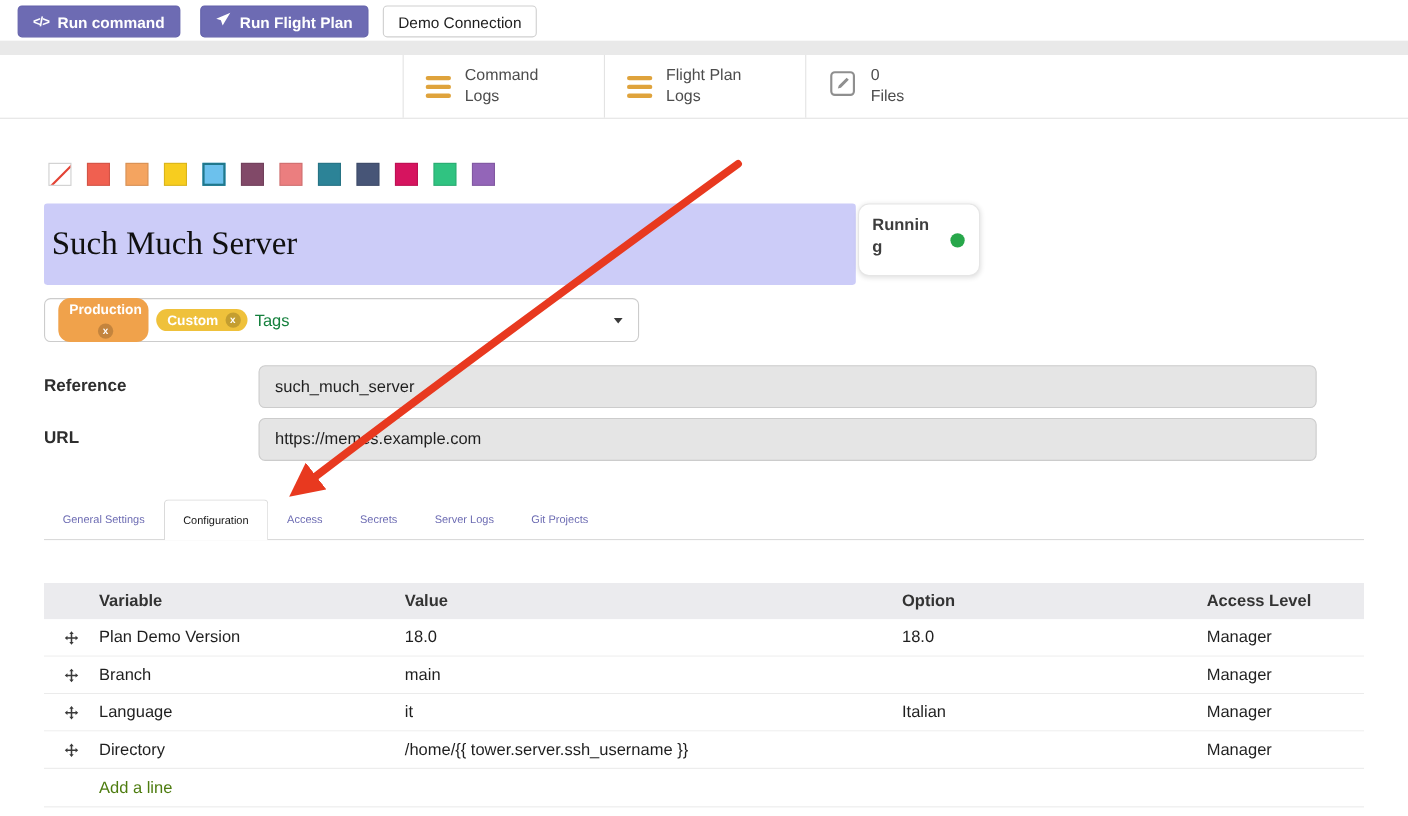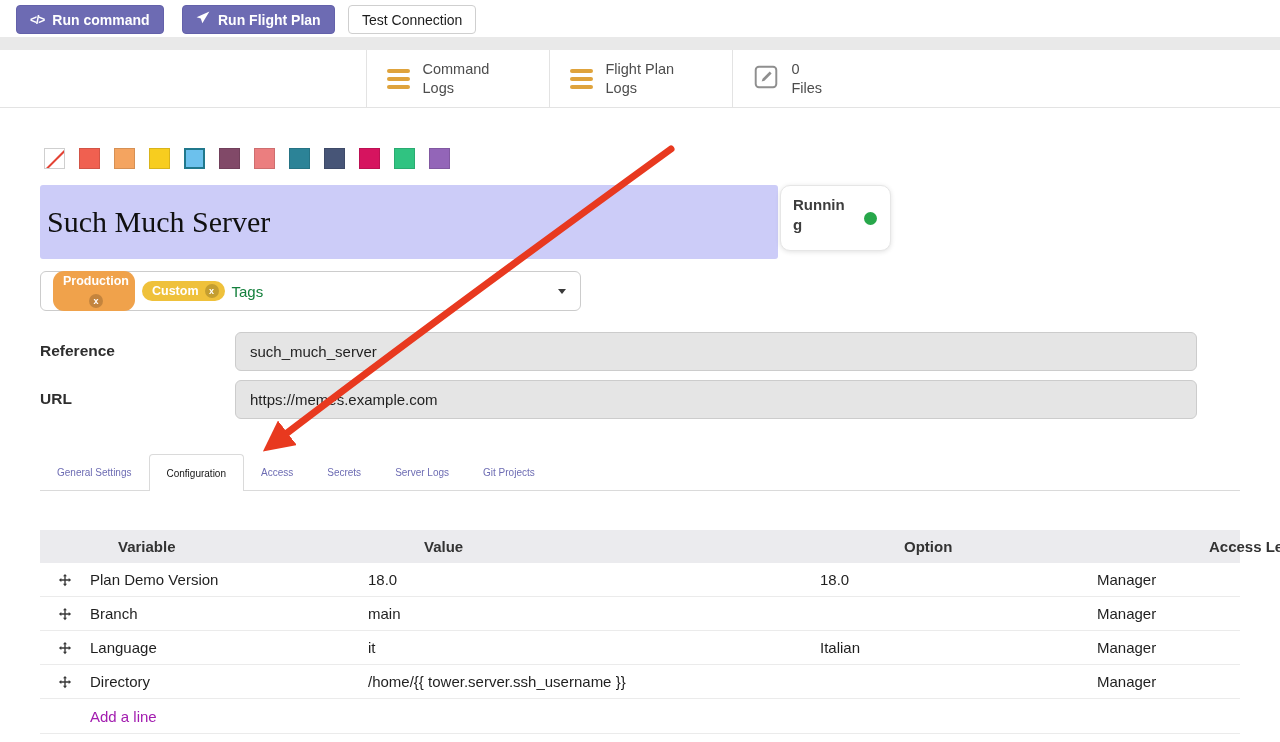--- a/index.html
+++ b/index.html
@@ -69,25 +69,25 @@
   
   .tab-line { position:absolute; left:40px; top:490px; width:1200px; height:1px; background:#dadada; z-index:1; }
   .tabs { position:absolute; left:40px; top:454px; height:37px; display:flex; z-index:2; }
   .tab { display:flex; align-items:center; padding:0 17px; font-size:10px; color:#6d6cb3; cursor:pointer; }
   .tab.active { background:#fff; border:1px solid #dadada; border-bottom:none;
                 border-radius:4px 4px 0 0; color:#141414; }
 
   
   .table { position:absolute; left:40px; top:530px; width:1200px; font-size:15px; }
   .t-head, .t-row { display:grid; grid-template-columns:50px 278px 452px 277px 143px; align-items:center; }
-  .t-head { height:33px; background:#ebebee; font-weight:bold; color:#333;gap:28px; }
+  .t-head { height:33px; background:#ebebee; font-weight:bold; color:#333; }
   .t-row { height:34px; border-bottom:1px solid #ebebeb; color:#1f1f1f; background:#fff; }
   .t-handle { display:flex; justify-content:center; cursor:grab; }
   .t-add { height:35px; display:flex; align-items:center; padding-left:50px; border-bottom:1px solid #ebebeb; }
-  .t-add span { color:#a21caf; font-size:15px; cursor:pointer; }
+  .t-add span { color:#4d7c0f; font-size:15px; cursor:pointer; }
 
   
   .arrow-overlay { position:absolute; inset:0; pointer-events:none; z-index:10; }
 </style>
 </head>
 <body>
 
 <div class="page">
 
   <div class="btn btn-purple" id="btn-run-command">
@@ -96,21 +96,21 @@
   </div>
   <div class="btn btn-purple" id="btn-run-flight">
     <span>
       <svg width="14" height="14" viewBox="0 0 24 24">
           <path d="M23 1 L1 10.5 l7.2 2.2 L11 21 l3.2-5.6 L23 1z" fill="#fff"></path>
         </svg>
     </span>
     <span>Run Flight Plan</span>
   </div>
   <div class="btn btn-white" id="btn-test">
-    <span>Test Connection</span>
+    <span>Demo Connection</span>
   </div>
 
   <div class="gray-strip"></div>
 
   <div class="statusbar">
     <div class="sb-box">
       <span class="bars">
           <span></span>
           <span></span>
           <span></span>

